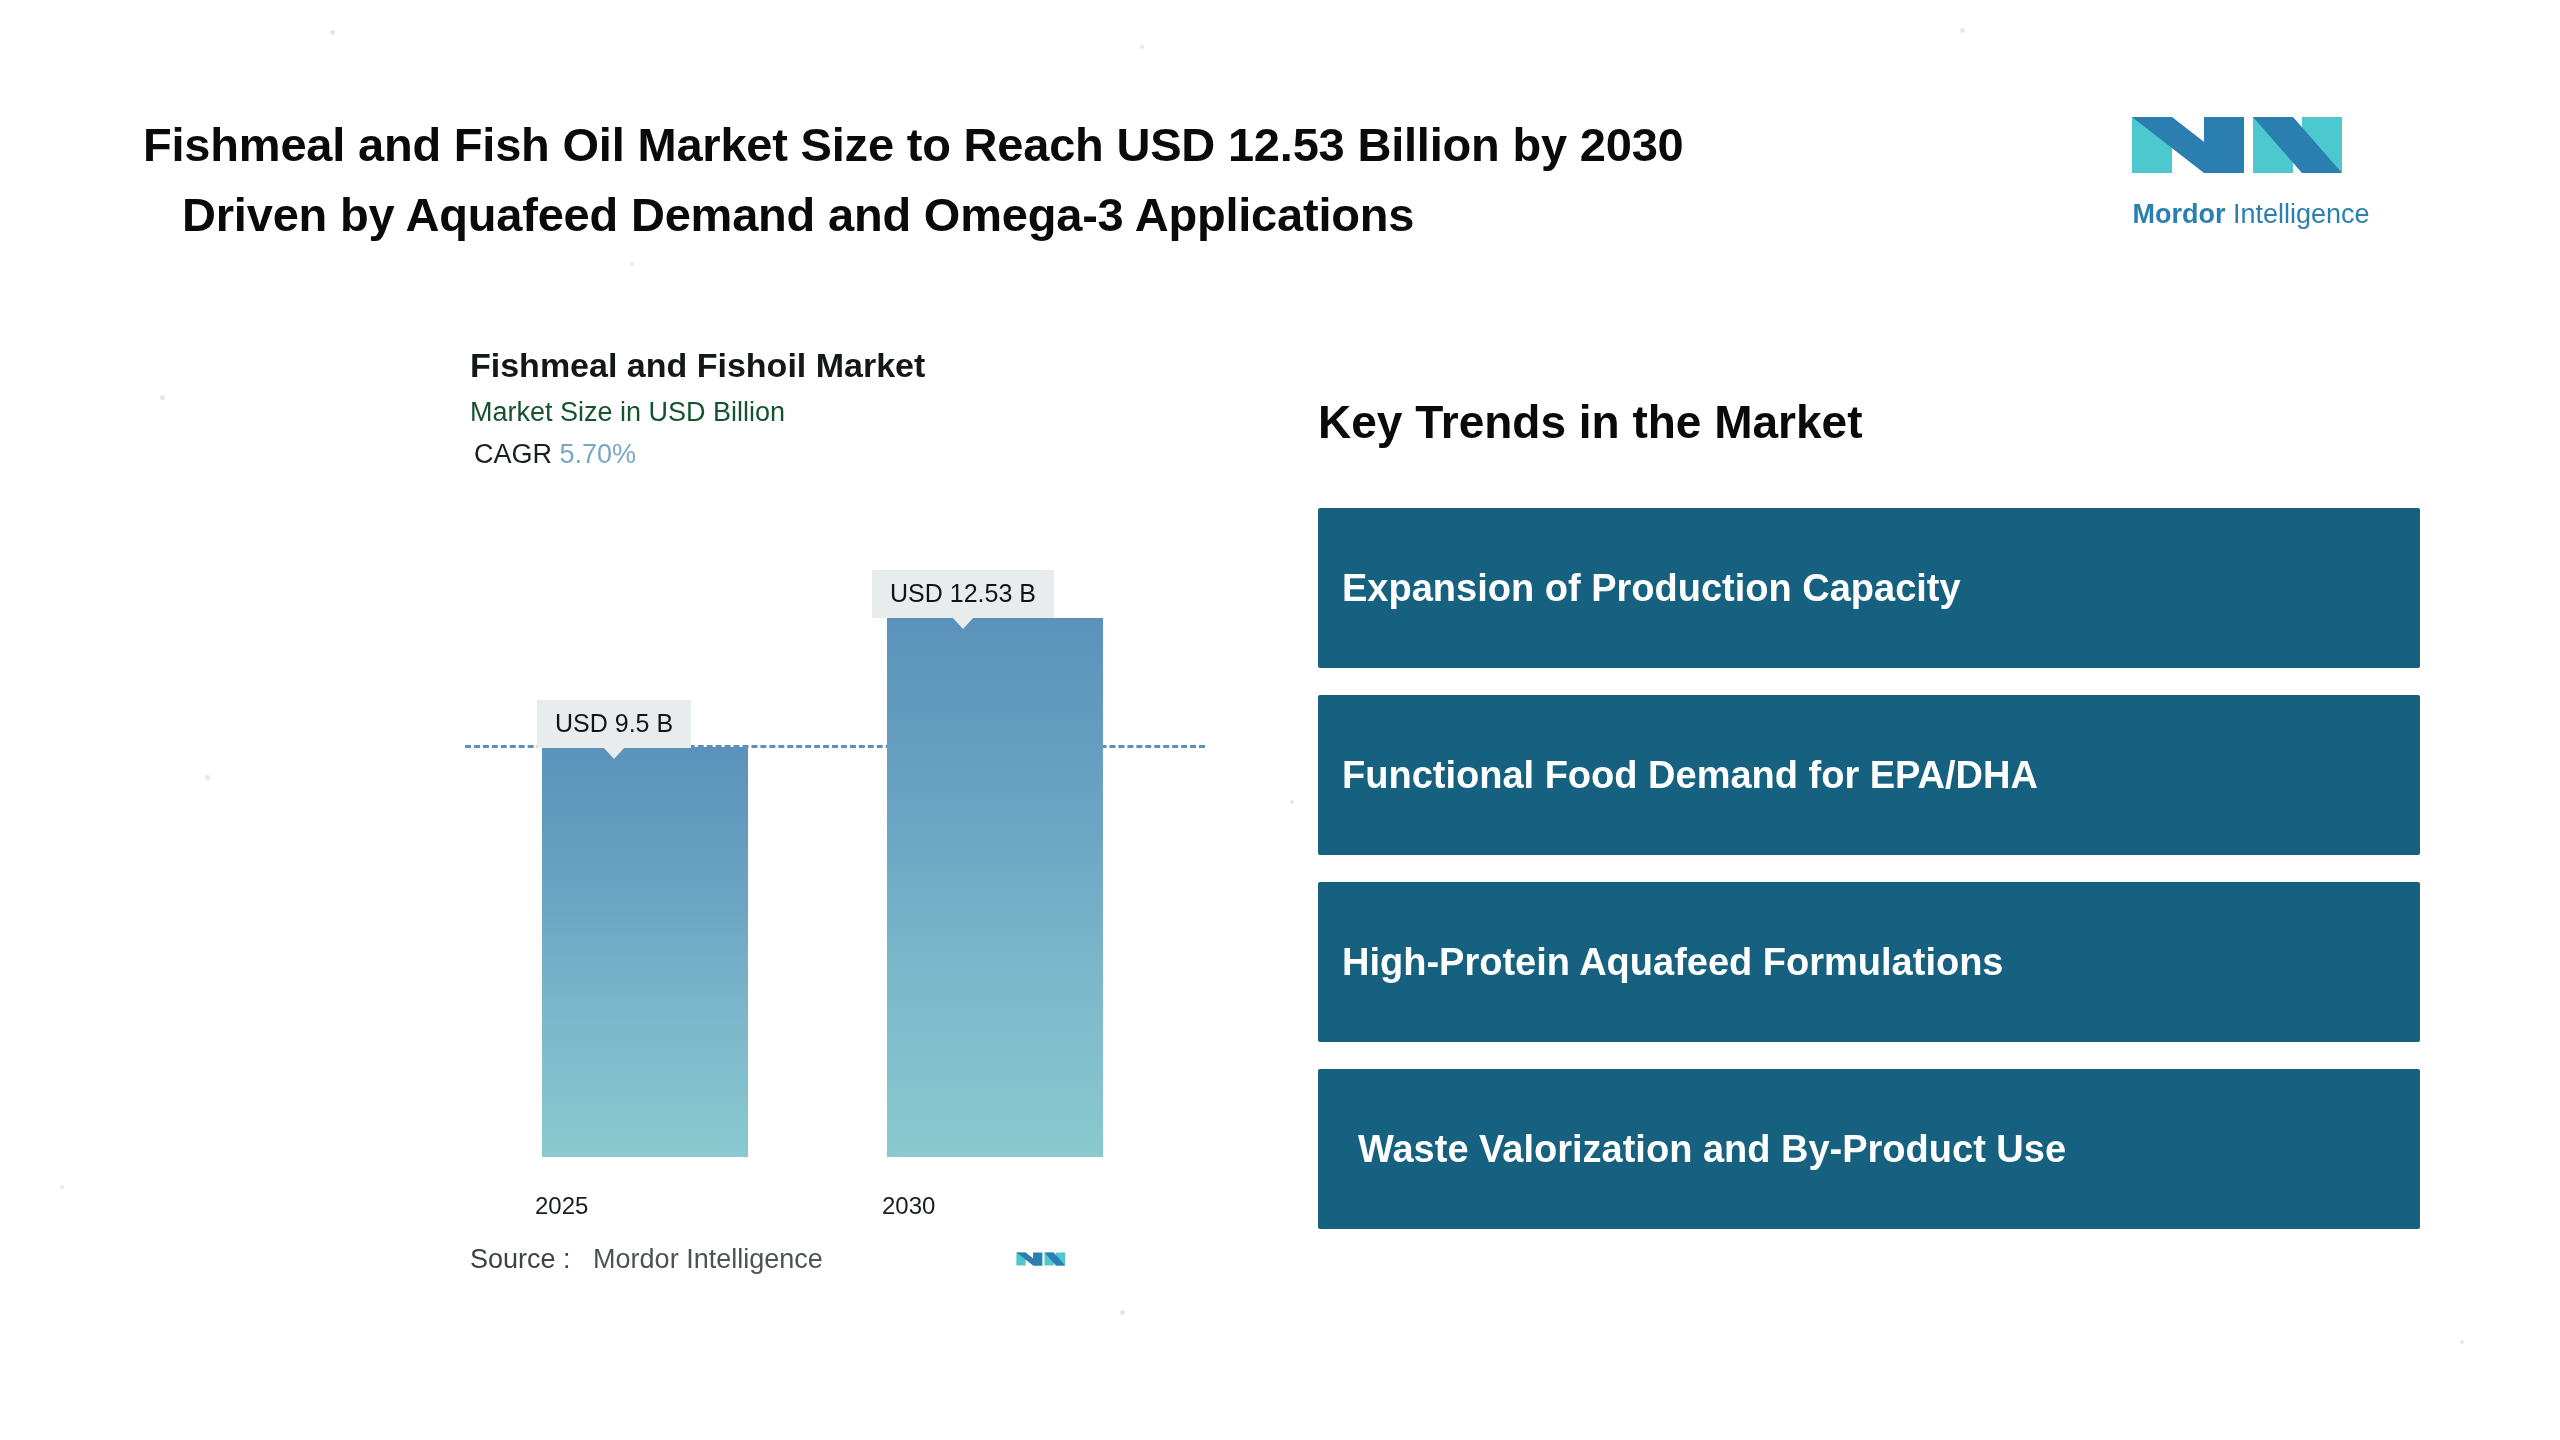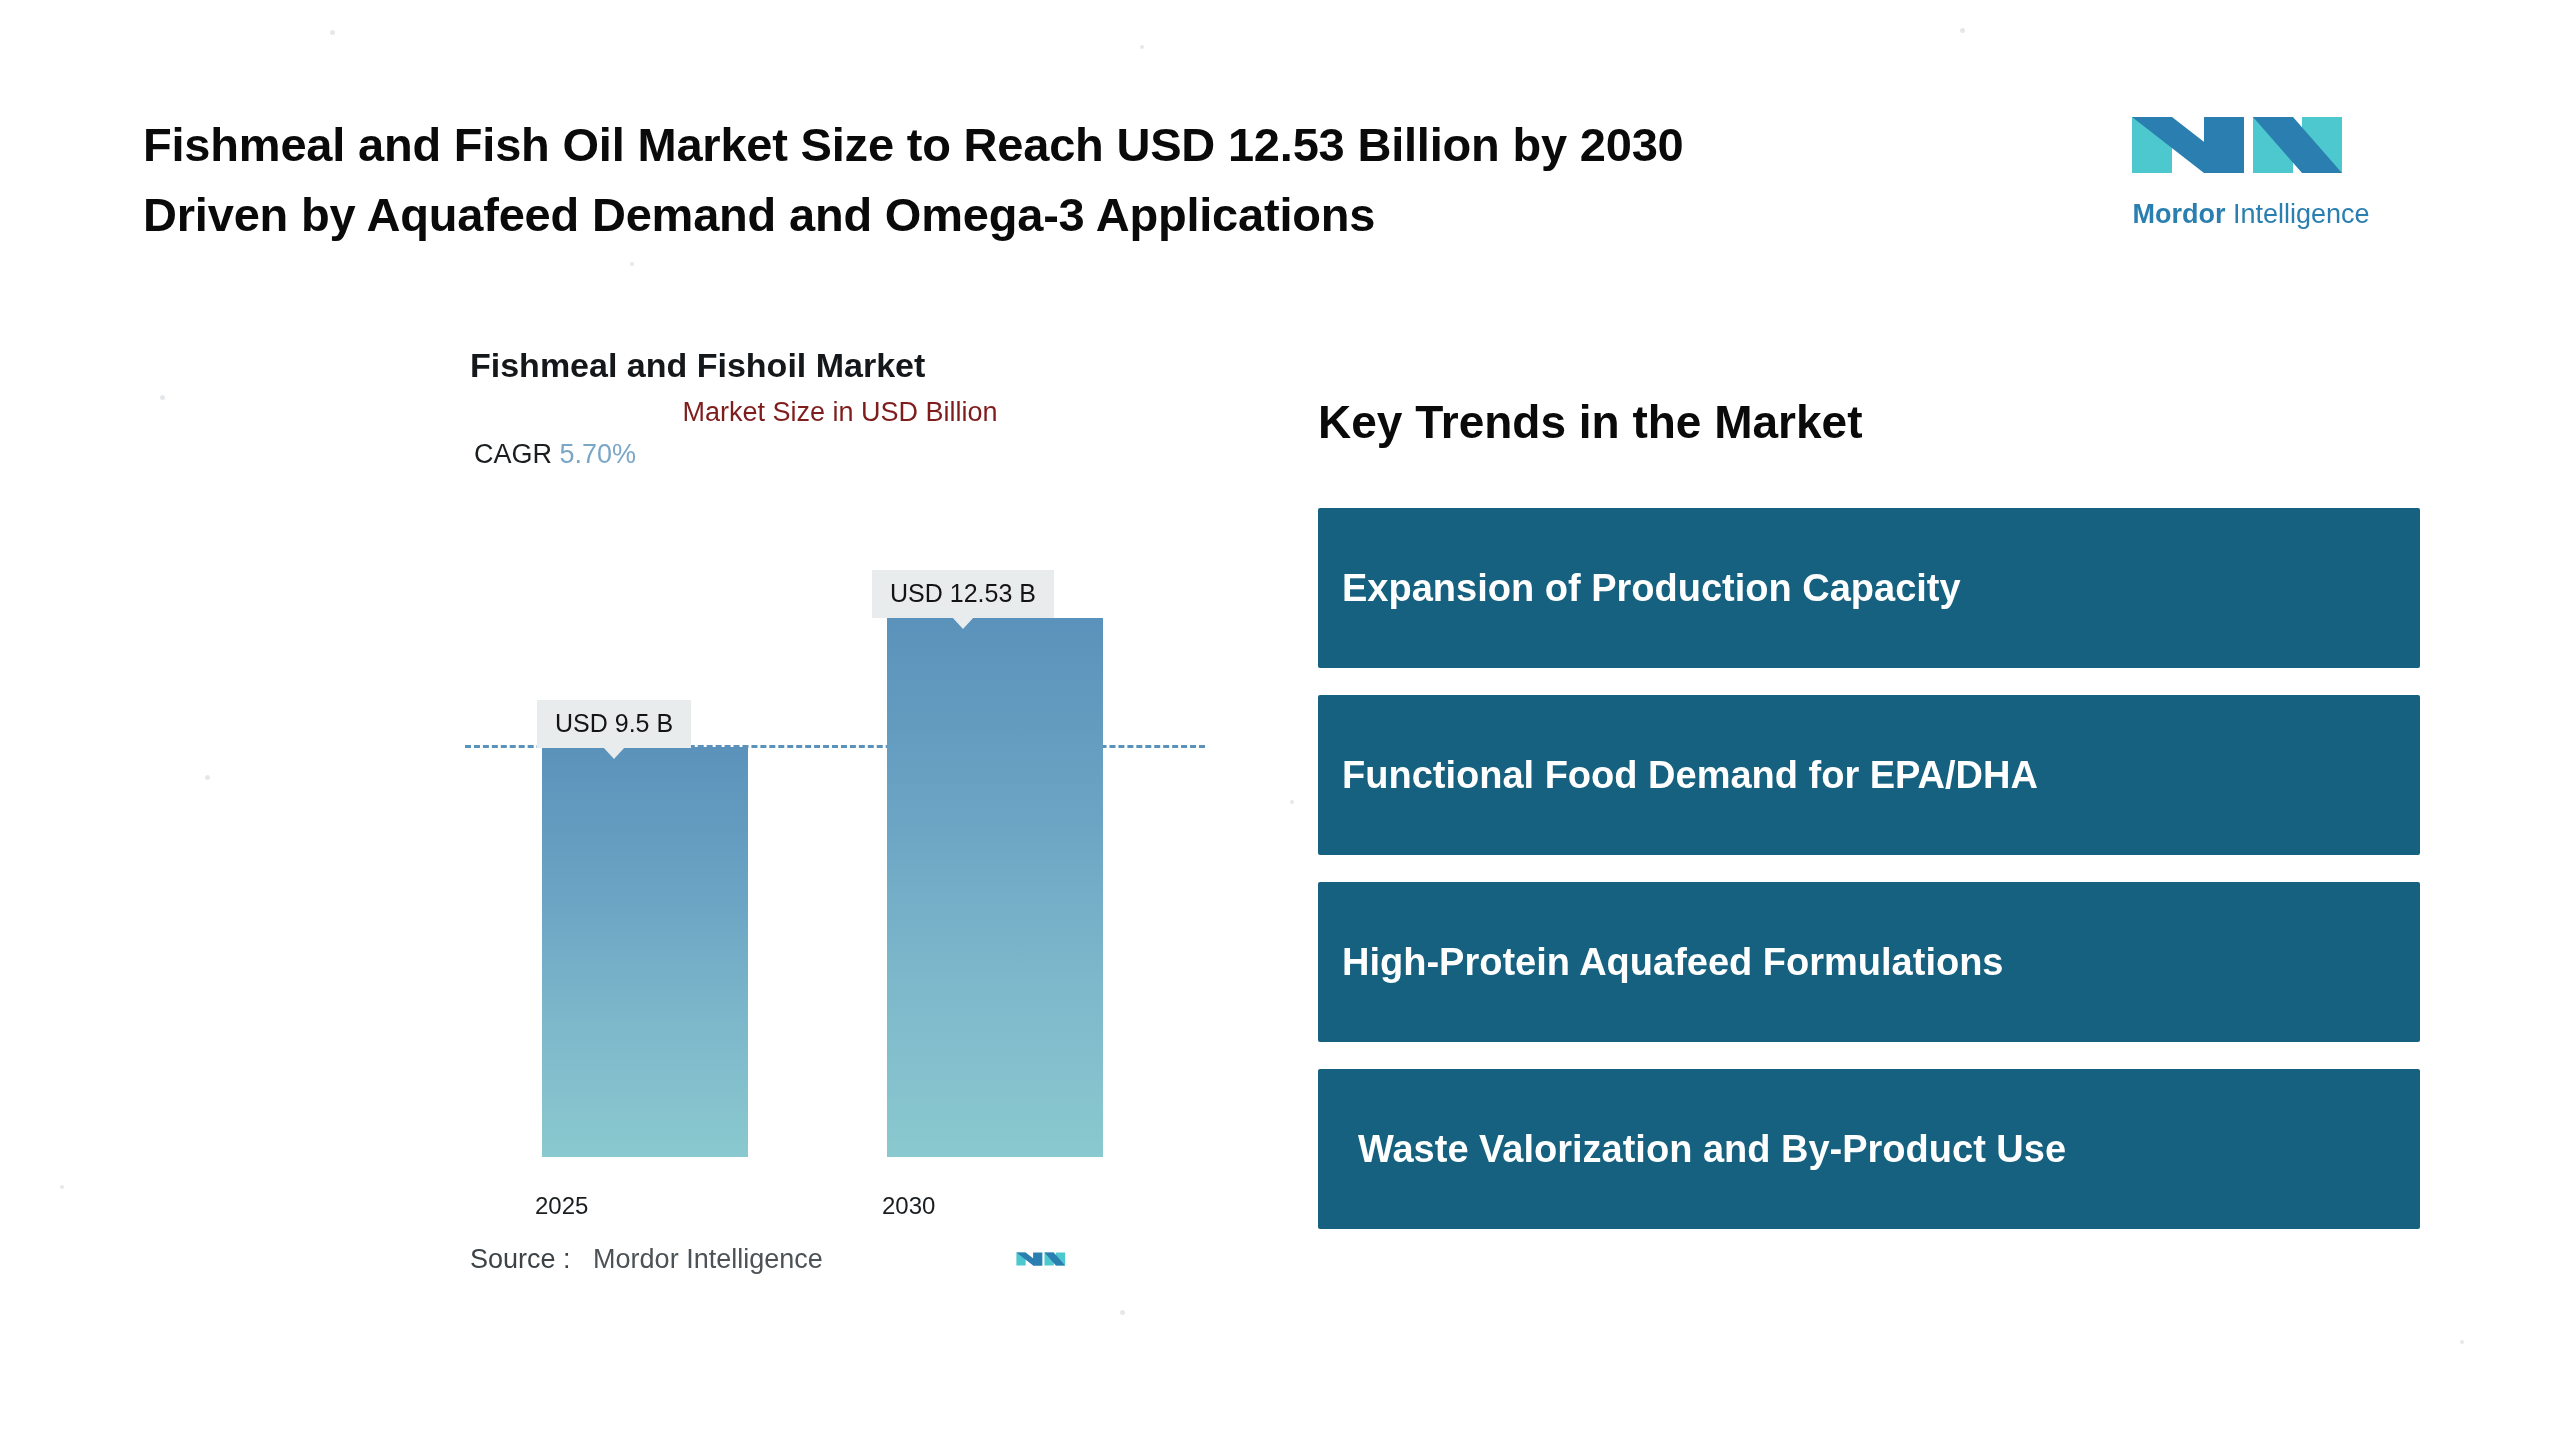--- a/index.html
+++ b/index.html
@@ -40,21 +40,21 @@
   }
   .headline {
     font-size: 47px;
     line-height: 70px;
     font-weight: bold;
     letter-spacing: -0.2px;
     color: #0a0a0a;
     margin: 0;
     font-stretch: condensed;
   }
-  .headline .l2 { display: block; }
+  .headline .l2 { display: block; margin-left: 39px; }
 
   .brand-logo {
     position: absolute;
     left: 2126px;
     top: 95px;
     width: 250px;
   }
   .brand-mark { display: block; }
   .brand-word {
     margin-top: 4px;
@@ -77,23 +77,22 @@
   .chart-title {
     font-size: 34px;
     line-height: 40px;
     font-weight: 600;
     color: #15181a;
     margin: 0 0 10px 0;
   }
   .chart-sub {
     font-size: 27px;
     line-height: 34px;
-    color: #7f1d1d;
+    color: #14532d;
     margin: 0 0 8px 0;
-    text-align: center;
   }
   .chart-cagr {
     font-size: 27px;
     line-height: 34px;
     color: #1b1e20;
     margin: 4px;
   }
   .chart-cagr .val { color: #7ba7c7; }
 
   .plot {

